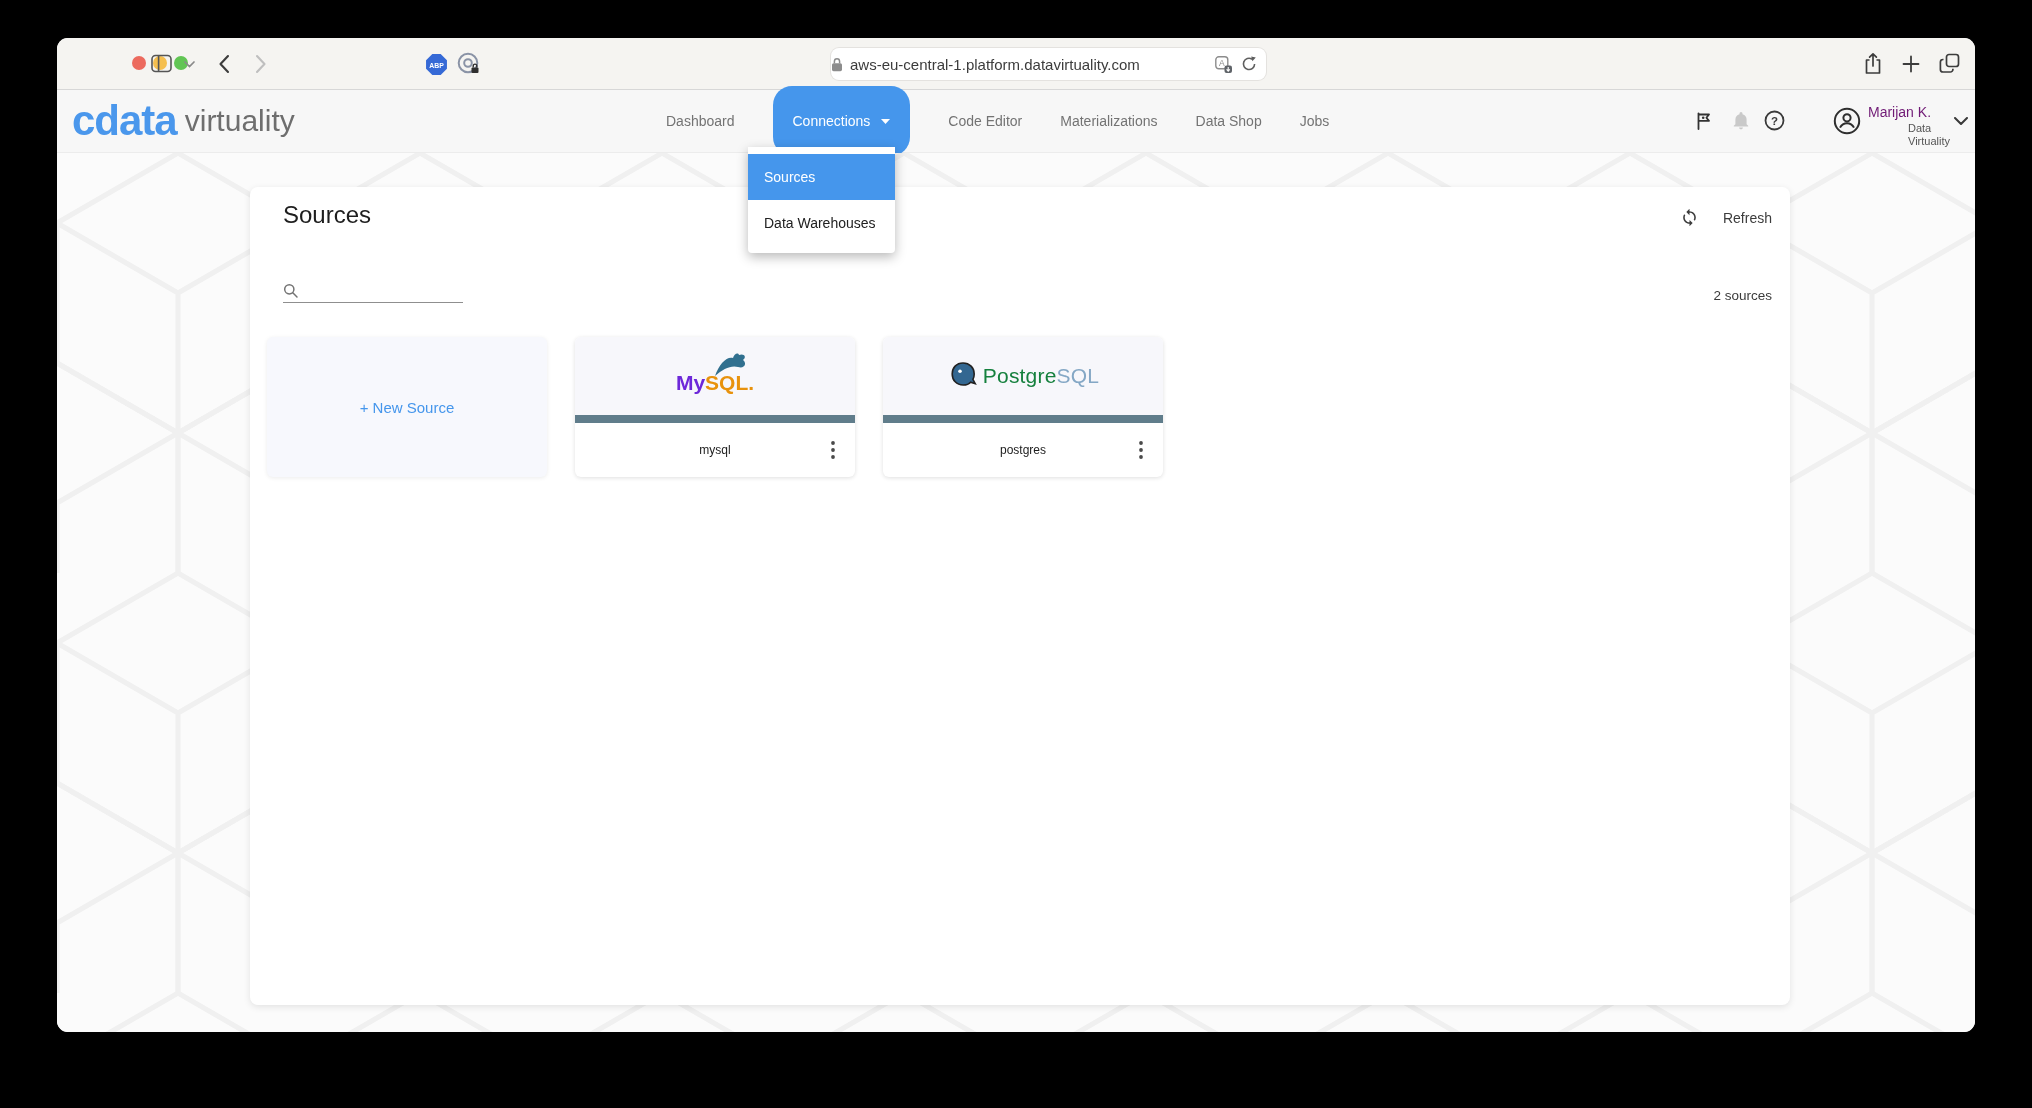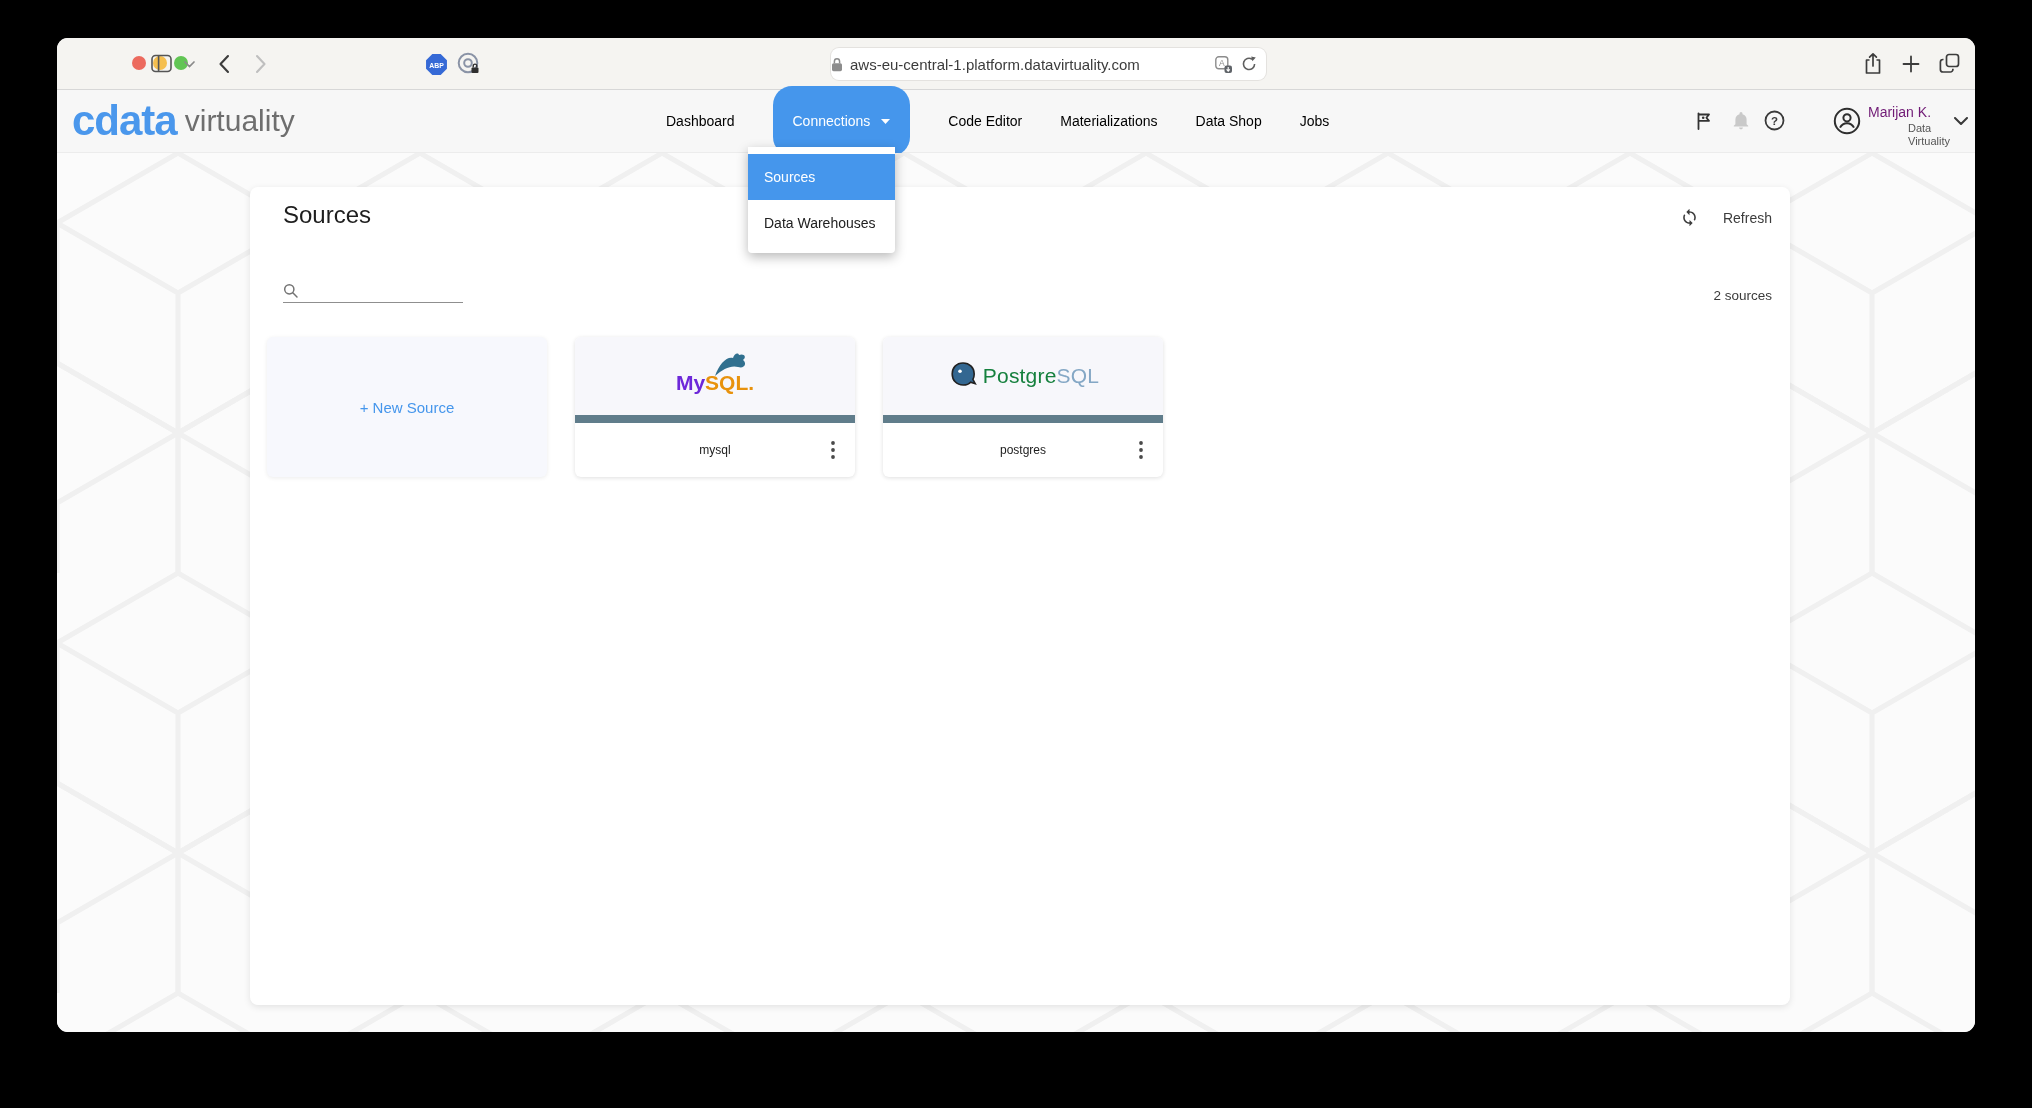--- a/index.html
+++ b/index.html
@@ -23,21 +23,21 @@
   .urltext{font-size:15px;color:#3c3c3c;}
   .urlbar .translate{position:absolute;right:34px;top:8px;}
   .urlbar .reload{position:absolute;right:9px;top:8px;}
   
   .appheader{position:absolute;left:0;top:52px;width:100%;height:63px;background:#f7f7f7;
     border-bottom:1px solid #ececec;box-sizing:border-box;}
   .brand{position:absolute;left:15px;top:0;height:62px;display:flex;align-items:center;gap:8px;}
   .brand .p1{font-size:42px;font-weight:700;color:#4a97ec;letter-spacing:-1px;}
   .brand .p2{font-size:30px;font-weight:400;color:#6e6e6e;letter-spacing:0;}
   .nav{position:absolute;left:609px;top:0;height:62px;display:flex;align-items:center;gap:38px;}
-  .navlink{font-size:14px;font-weight:500;color:#000000;cursor:pointer;white-space:nowrap;}
+  .navlink{font-size:14px;font-weight:500;color:#737373;cursor:pointer;white-space:nowrap;}
   .pill{background:#4596ec;color:#fff;height:38px;border-radius:19px;padding:16px 20px;
     display:flex;align-items:center;gap:11px;cursor:pointer;font-size:14px;font-weight:500;}
   .hdr-right{position:absolute;top:0;right:0;height:62px;width:300px;}
   .hicon{position:absolute;cursor:pointer;}
   .usertxt{position:absolute;left:193px;top:14px;line-height:1.25;cursor:pointer;}
   .usertxt .nm{font-size:14px;color:#701a75;}
   .usertxt .org{font-size:11px;color:#555;padding-left:40px;}
   
   .page{position:absolute;left:0;top:115px;width:1918px;height:879px;}
   .hexbg{position:absolute;left:0;top:0;}

